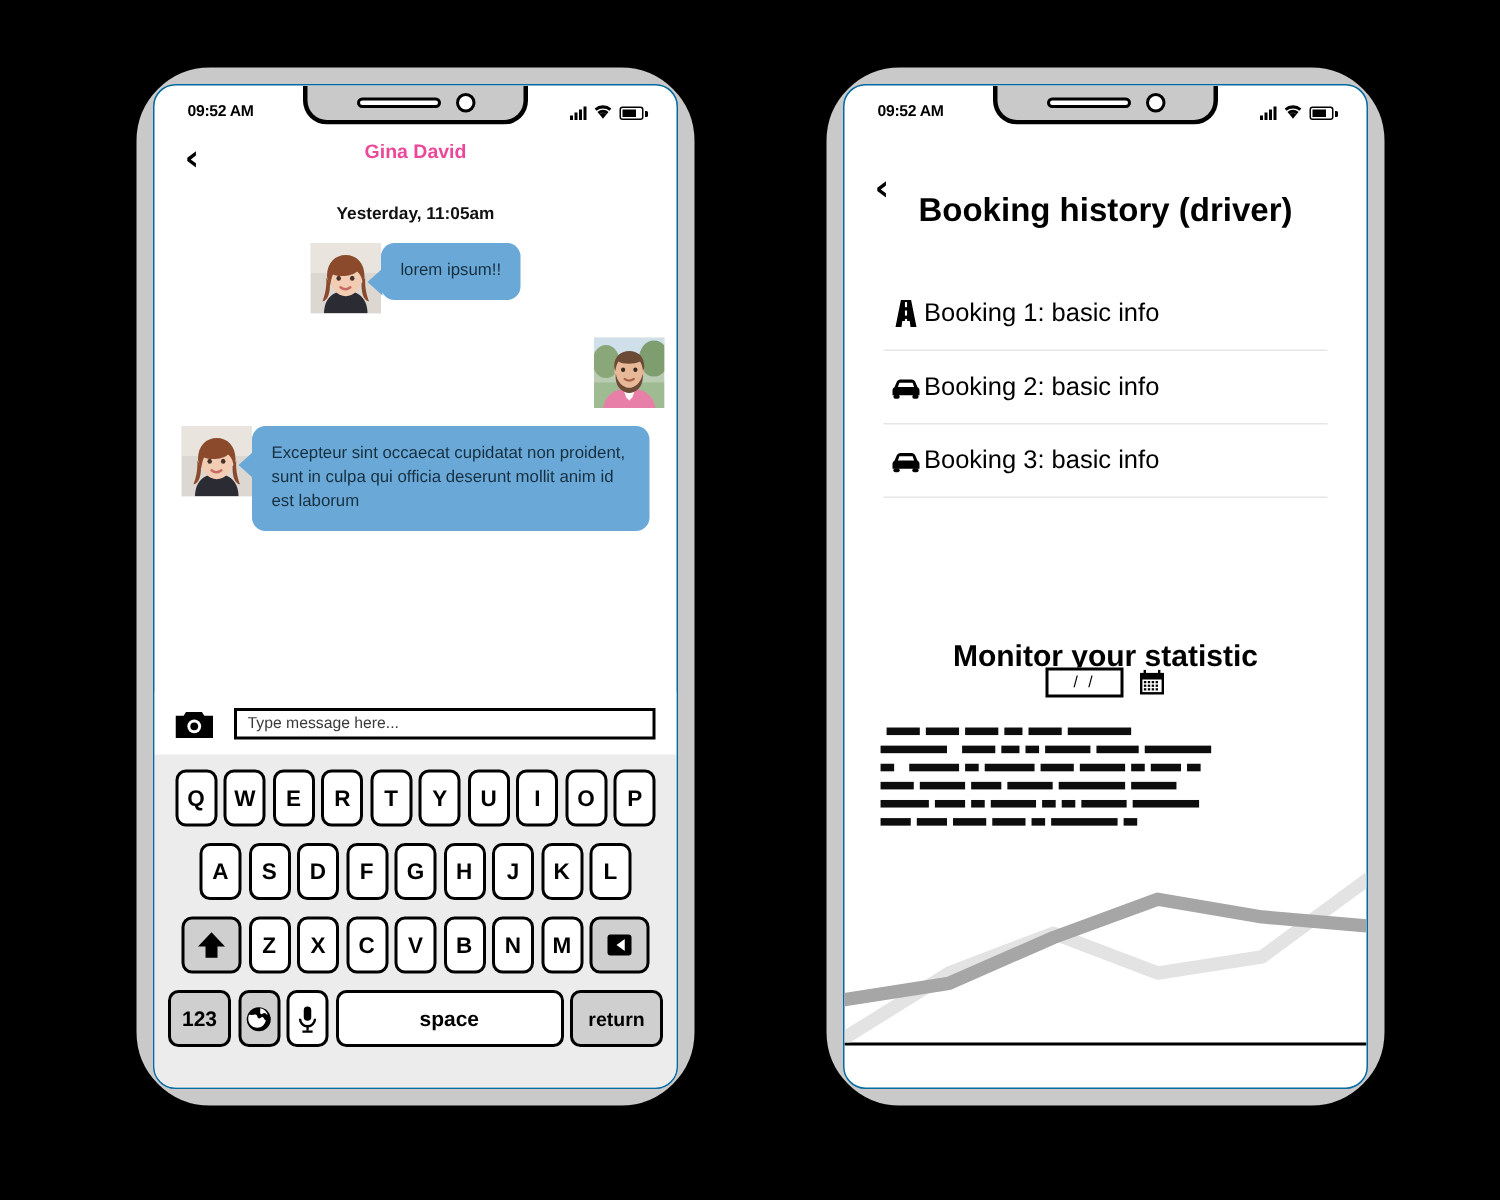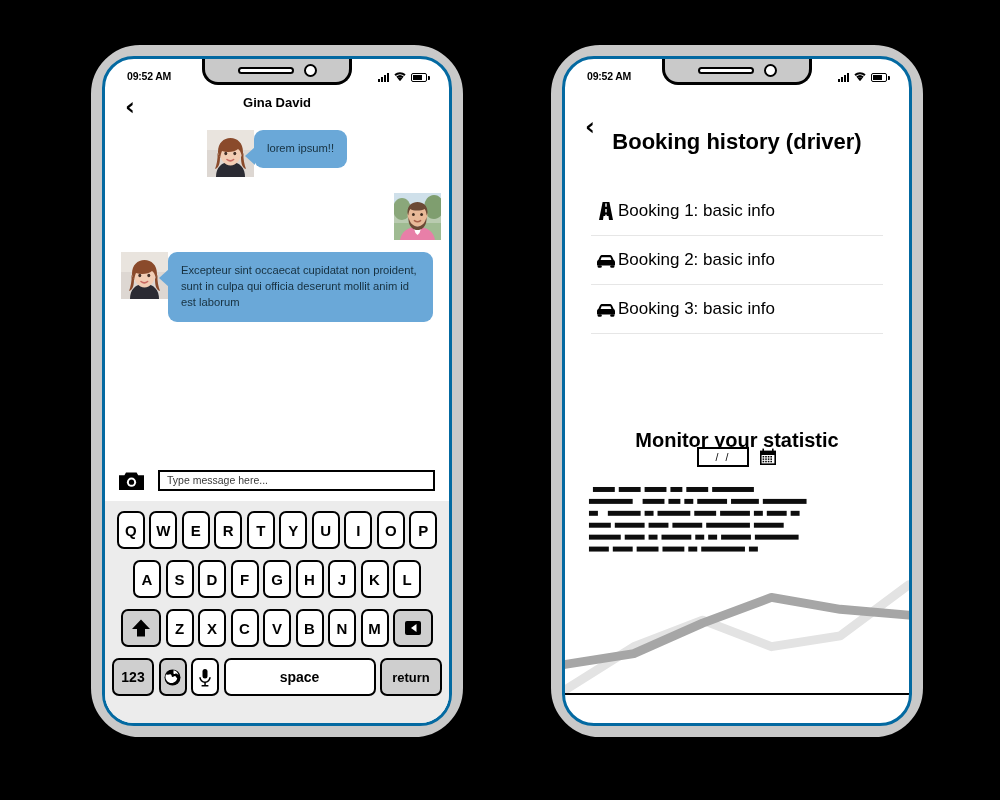--- a/index.html
+++ b/index.html
@@ -15,22 +15,22 @@
   .phone { position: absolute; }
   .phone .bezel {
     position: absolute; inset: 0;
     background: #c9c9c9;
     border: 3px solid #000;
     border-radius: 52px;
   }
   .phone .screen {
     position: absolute; left: 14px; top: 14px; right: 14px; bottom: 14px;
     background: #fff;
-    border: 3px solid #0369a1;
-    border-radius: 32px;
+    border: 1px solid #0369a1;
+    border-radius: 15px;
     overflow: hidden;
   }
   .notch {
     position: absolute; top: 0px; left: 50%; transform: translateX(-50%);
     width: 150px; height: 26px;
     background: #c9c9c9;
     border: 3px solid #000;
     border-top: none;
     border-radius: 0 0 16px 16px;
     z-index: 6;
@@ -60,21 +60,21 @@
     position: absolute; left: 20px; z-index: 7;
     font-size: 24px; font-weight: bold; line-height: 1; color: #000;
     cursor: pointer; font-family: "DejaVu Sans", sans-serif;
   }
 
   
   #phone-chat { left: 88px; top: 42px; width: 378px; height: 698px; }
   #phone-chat .backbtn { top: 36px; }
   .chat-title {
     position: absolute; top: 36px; left: 0; right: 0; text-align: center;
-    font-size: 13px; font-weight: bold; color: #000000; z-index: 6;
+    font-size: 13px; font-weight: bold; color: #ec4899; z-index: 6;
   }
   .chat-body { position: absolute; top: 58px; left: 0; right: 0; bottom: 224px; padding: 0 8px; }
   .daystamp { text-align: center; font-size: 11.5px; font-weight: bold; color: #111; margin-top: 22px; }
 
   .msg-row { display: flex; align-items: flex-start; margin-top: 16px; }
   .msg-row.them { justify-content: center; }
   .msg-row.me { justify-content: flex-end; }
 
   .avatar { width: 47px; height: 47px; flex: 0 0 47px; overflow: hidden; position: relative; background:#e8e8e8; }
   .avatar svg { display:block; width:100%; height:100%; }
@@ -202,20 +202,21 @@
 
       <div class="notch">
         <span class="speaker"></span>
         <span class="camera"></span>
       </div>
 
       <div class="backbtn">‹</div>
       <div class="chat-title">Gina David</div>
 
       <div class="chat-body">
+        <div class="daystamp">Yesterday, 11:05am</div>
 
         <div class="msg-row them b1">
           <div class="avatar">
             <svg viewBox="0 0 47 47" preserveAspectRatio="none">
               <rect width="47" height="47" fill="#ddd7d2"></rect>
               <rect x="0" y="0" width="47" height="20" fill="#e9e4de"></rect>
               <path d="M9 47c0-9 5-15 14.5-15S38 38 38 47Z" fill="#2b2b33"></path>
               <ellipse cx="23.5" cy="23" rx="10.5" ry="12.5" fill="#f2cdb4"></ellipse>
               <path d="M11 22c0-9 5.6-14 12.5-14S36 13 36 22c0 4-1 6-1 6s-.5-7-4-9c-3 3-11 4-16 2-1 2-1.5 5-1.8 7-1-2-2.2-4-2.2-6Z" fill="#8a4a2b"></path>
               <path d="M10.5 23c.5 6-1 12-2.5 16 4-1 5-6 5-12Z" fill="#8a4a2b"></path>

